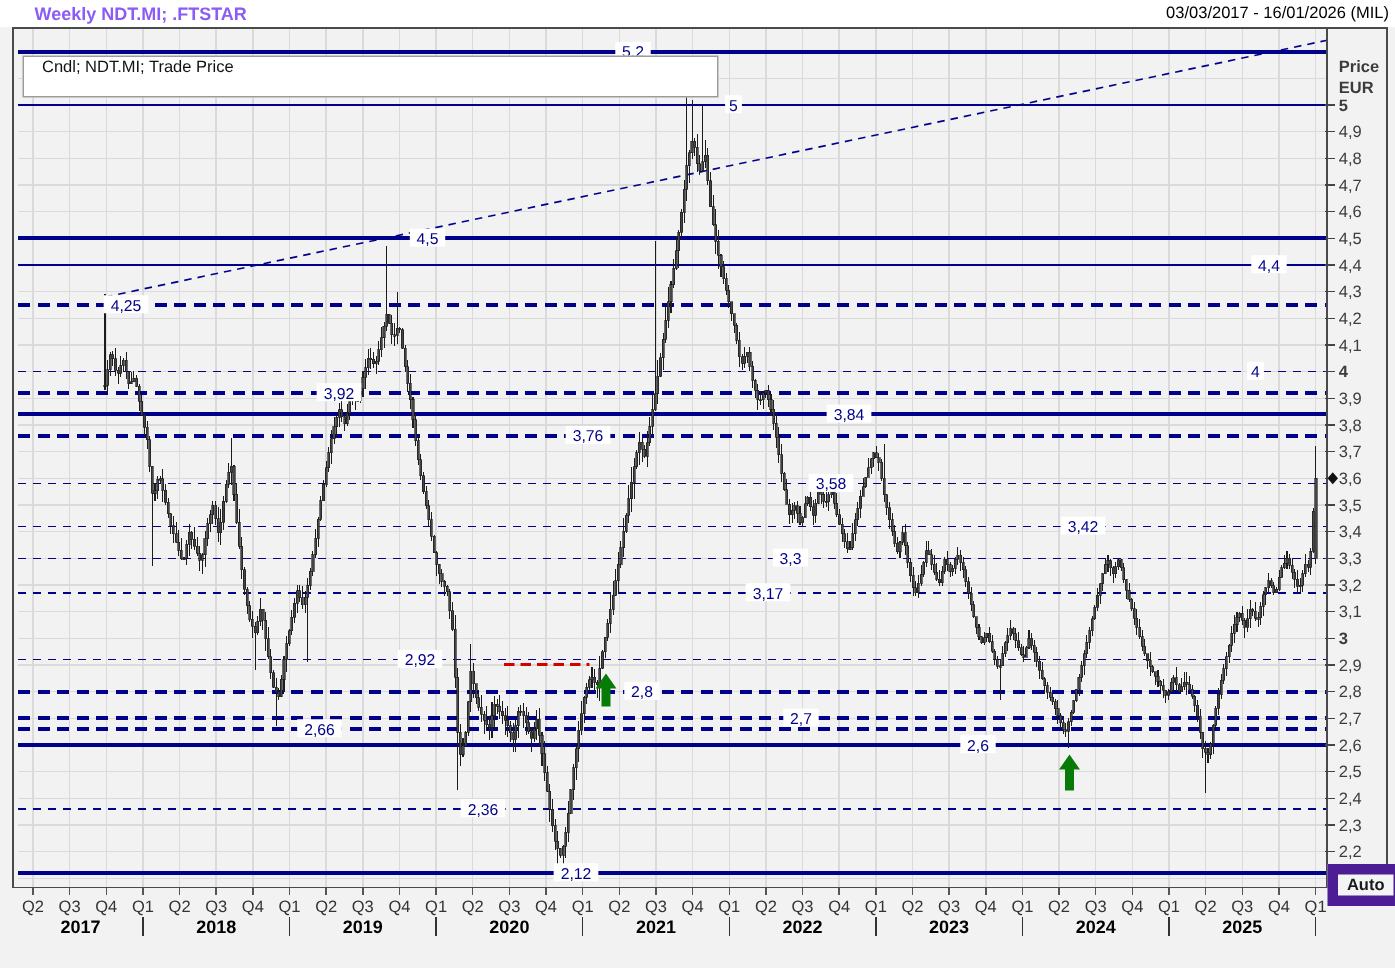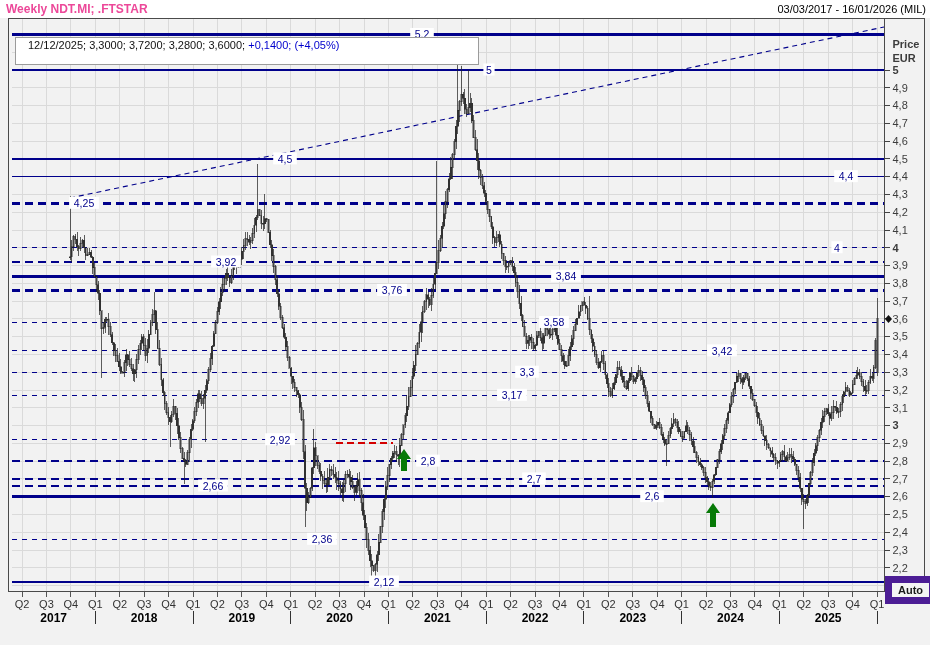--- a/index.html
+++ b/index.html
@@ -1,19 +1,19 @@
 <!DOCTYPE html>
 <html><head>
 <meta charset="utf-8">
 <style>
   html,body{margin:0;padding:0;}
   body{width:930px;height:645px;position:relative;background:#f2f2f2;
        font-family:"Liberation Sans",sans-serif;overflow:hidden;}
   #header{position:absolute;left:0;top:0;width:930px;height:18px;background:#ffffff;}
-  #chart-title{position:absolute;left:6px;top:2px;font-size:12px;font-weight:bold;color:#ec4899;white-space:nowrap;}
+  #chart-title{position:absolute;left:23px;top:2px;font-size:12px;font-weight:bold;color:#8b5cf6;white-space:nowrap;}
   #date-range{position:absolute;right:4px;top:3px;font-size:11px;color:#000;white-space:nowrap;margin-left:40px;}
   svg{position:absolute;left:0;top:0;}
   svg text{font-family:"Liberation Sans",sans-serif;}
   #legend{position:absolute;left:15px;top:37px;width:450px;height:25px;background:#ffffff;
           border:1px solid #9b9b9b;font-size:11px;color:#111;padding:1px 0 0 12px;line-height:12.5px;white-space:nowrap;}
   #legend .blue{color:#0000cd;}
   #auto-btn{position:absolute;left:885px;top:576px;width:37px;height:14px;border:7px solid #4c1d95;
             background:#f4f4f4;font-size:11px;font-weight:bold;text-align:center;line-height:14px;color:#1a1a1a;}
 </style>
 </head>
@@ -1244,16 +1244,16 @@
       <text x="828.19" y="622" font-size="12" fill="#000000" text-anchor="middle" font-weight="bold">2025</text>
     </g>
   </svg>
 
 <div id="header">
   <div id="chart-title">Weekly NDT.MI; .FTSTAR</div>
   <div id="date-range">03/03/2017 - 16/01/2026 (MIL)</div>
 </div>
 
 <div id="legend">
-  <div><span>12/12/2025; 3,3000; 3,7200; 3,2800; 3,6000; </span><span class="blue">+0,1400; (+4,05%)</span></div>
+  <div>Cndl; NDT.MI; Trade Price</div>
 </div>
 
 <div id="auto-btn">Auto</div>
 
 </body></html>

